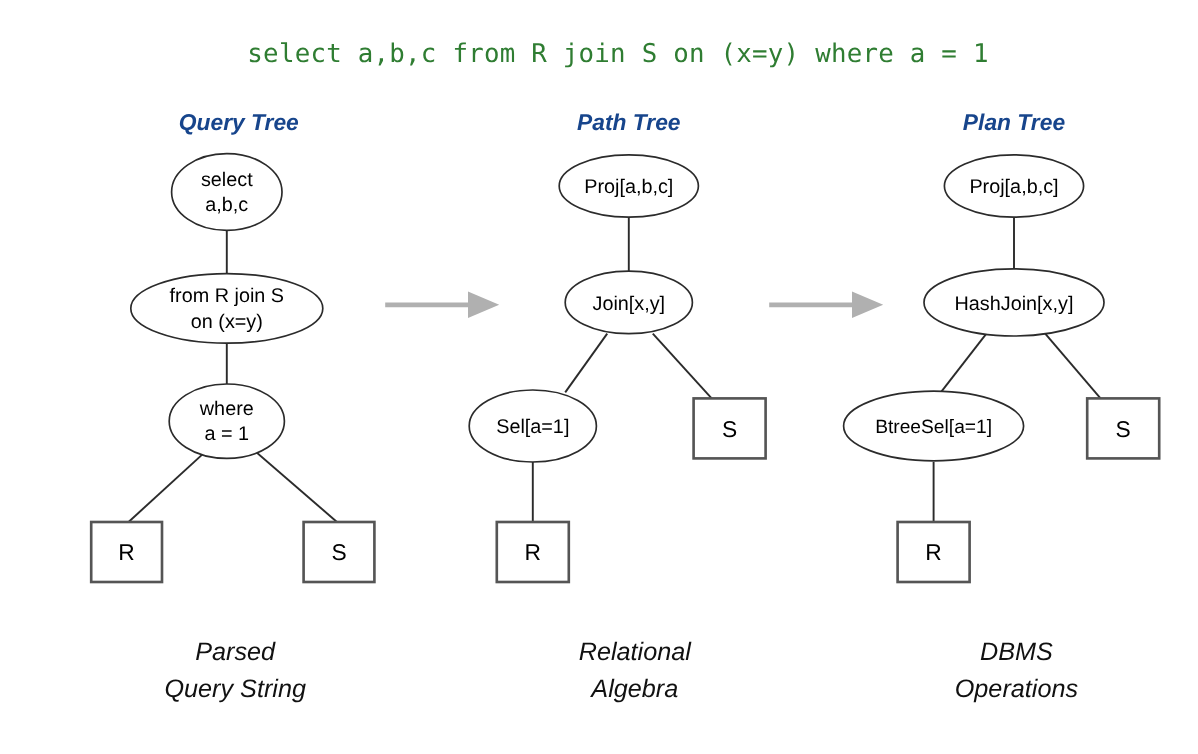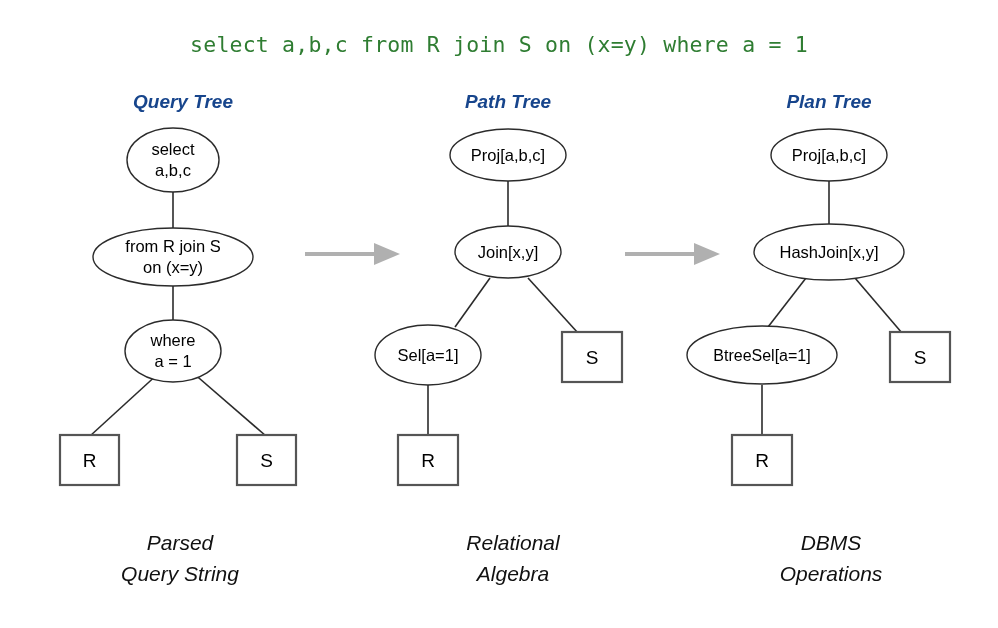--- a/index.html
+++ b/index.html
@@ -11,20 +11,21 @@
     width: 998px;
     height: 628px;
     overflow: hidden;
     font-family: "Liberation Sans", sans-serif;
   }
   #stage {
     position: relative;
     width: 887px;
     height: 628px;
     background: #ffffff;
+    margin-left: 16px;
   }
   #diagram {
     position: absolute;
     left: 0;
     top: 0;
     width: 998px;
     height: 628px;
     display: block;
   }
   .sql-text {

